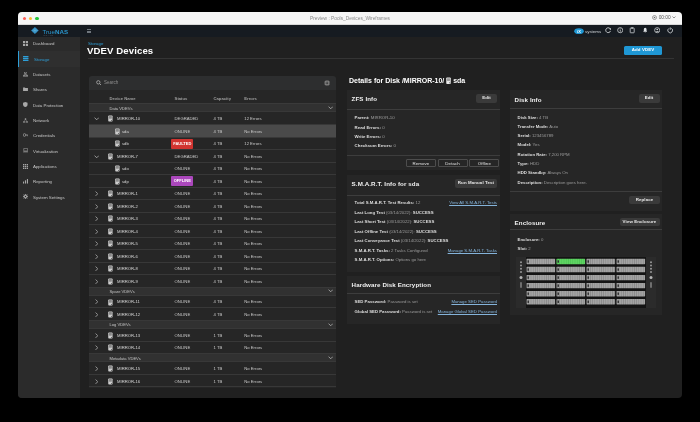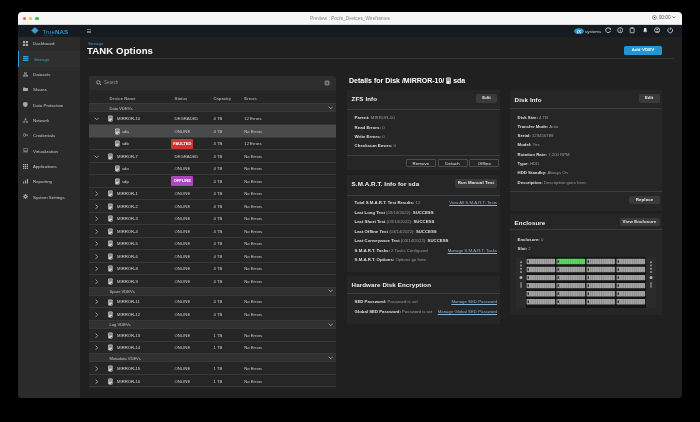--- a/index.html
+++ b/index.html
@@ -215,21 +215,21 @@
             <rect x="1" y="1" width="1.8" height="1.8" fill="#a8a8a8" transform="rotate(45 1.9 1.9)"></rect>
             <rect x="7.2" y="1" width="1.8" height="1.8" fill="#a8a8a8" transform="rotate(45 8.1 1.9)"></rect>
             <rect x="1" y="7.2" width="1.8" height="1.8" fill="#a8a8a8" transform="rotate(45 1.9 8.1)"></rect>
             <rect x="7.2" y="7.2" width="1.8" height="1.8" fill="#a8a8a8" transform="rotate(45 8.1 8.1)"></rect>
           </svg>
         </div>
 <div class="tx">System Settings</div>
 </div>
 </div>
 <div class="abs" style="left:70px;top:28.8px;font-size:4.4px;color:#2e9fd8">Storage</div>
-<div class="abs" style="left:69px;top:33.4px;font-size:9.6px;font-weight:bold;color:#fff;letter-spacing:.1px">TANK Options</div>
+<div class="abs" style="left:69px;top:33.4px;font-size:9.6px;font-weight:bold;color:#fff;letter-spacing:.1px">VDEV Devices</div>
 <div class="cdiv" style="left:70px;top:45.5px;width:586px;background:#343434"></div>
 <div class="btn" style="left:606px;top:34px;width:38px;height:8.6px;line-height:8.6px;background:#1f97d4;color:#fff;border-radius:1.5px">Add VDEV</div>
 <div class="card" style="left:71.0px;top:63.5px;width:246.5px;height:14.5px;background:#2d2e2f;border-radius:3px 3px 0 0">
 <svg class="abs" style="left:6.8px;top:4.4px" width="5.6" height="5.6" viewBox="0 0 12 12">
         <circle cx="5" cy="5" r="3.6" fill="none" stroke="#b9b9b9" stroke-width="1.6"></circle>
         <line x1="7.8" y1="7.8" x2="11" y2="11" stroke="#b9b9b9" stroke-width="1.7"></line>
       </svg>
 <div class="abs" style="left:15px;top:4.9px;font-size:4.5px;color:#8f8f8f">Search</div>
 <svg class="abs" style="right:5.5px;top:4.2px" width="6.2" height="6.2" viewBox="0 0 14 14">
         <circle cx="7" cy="7" r="6.2" fill="#7e7e7e"></circle>

